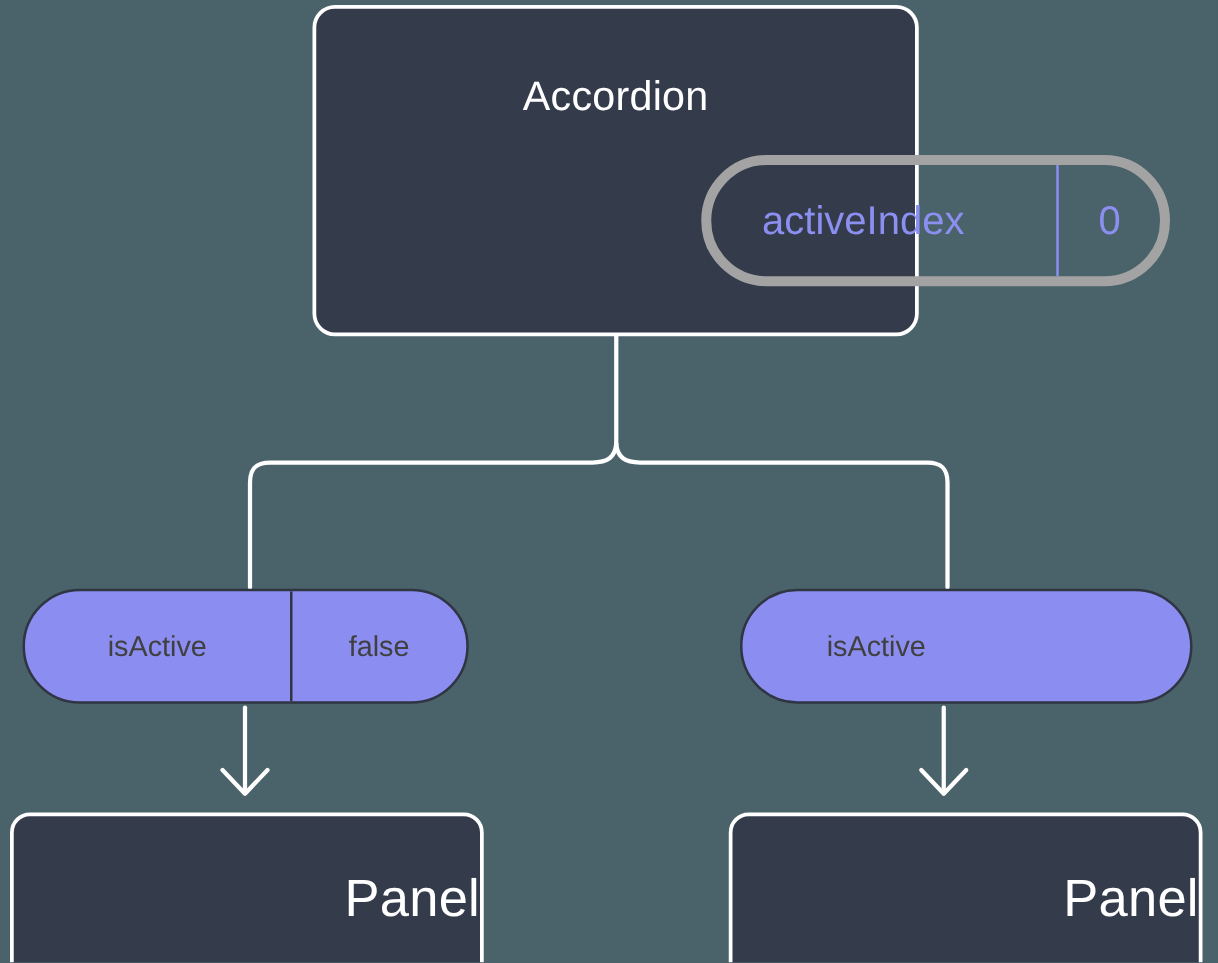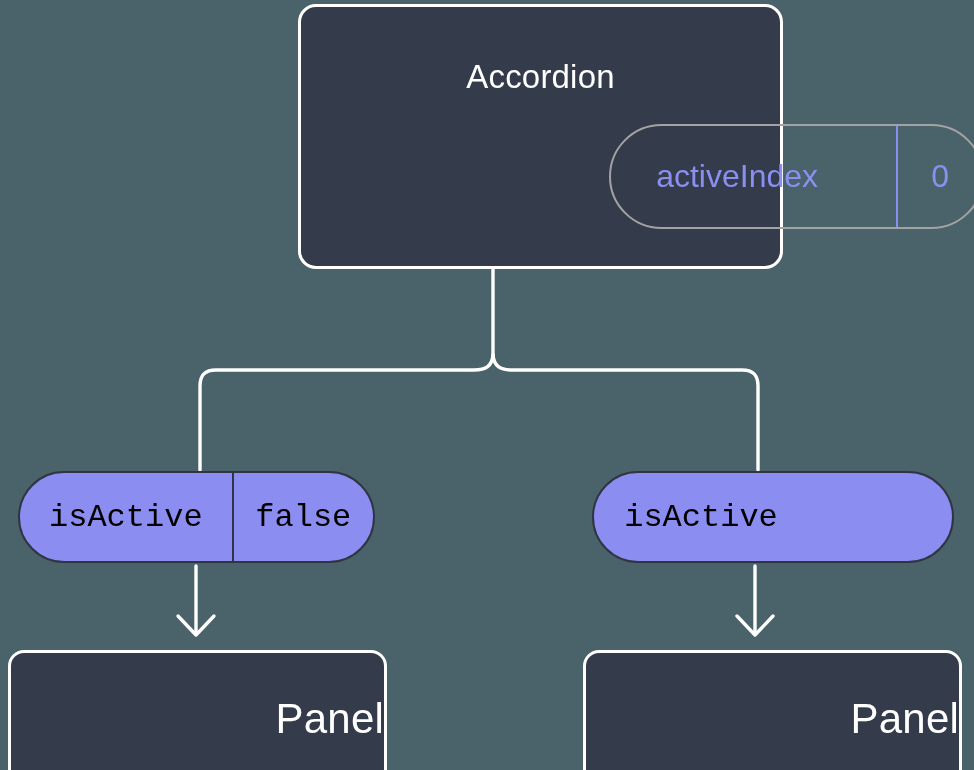--- a/index.html
+++ b/index.html
@@ -43,21 +43,20 @@
     text-align: center;
     white-space: nowrap;
   }
 
   
   #accordion-card {
     left: 250px;
     top: 4px;
     width: 485px;
     height: 265px;
-    margin-left: 48px;
   }
   #accordion-card .card-title {
     position: absolute;
     left: 0;
     right: 0;
     top: 51px;
   }
 
   
   .panel-card {
@@ -88,43 +87,42 @@
   .pill .pill-key,
   .pill .pill-val {
     display: flex;
     align-items: center;
     justify-content: center;
     box-sizing: border-box;
   }
 
   
   .pill-outline {
-    border: 2px solid #a3a3a3;
+    border: 8px solid #a3a3a3;
     background: transparent;
     gap: 33px;
   }
   .pill-outline .pill-key,
   .pill-outline .pill-val {
     color: #8b8ff0;
     font-size: 32px;
   }
   .pill-outline .pill-val {
     border-left: 2px solid #8b8ff0;
   }
 
   
   .pill-filled {
     background: #8b8ef0;
     border: 2px solid #2f3542;
   }
   .pill-filled .pill-key,
   .pill-filled .pill-val {
-    color: #000000;
-    font-size: 32px;
-    font-family: Liberation Mono, monospace;
+    color: #404040;
+    font-size: 23px;
   }
   .pill-filled .pill-val {
     border-left: 2px solid #2f3542;
   }
 
   #active-index-pill {
     left: 308px;
     top: 117px;
     width: 375px;
     height: 105px;

